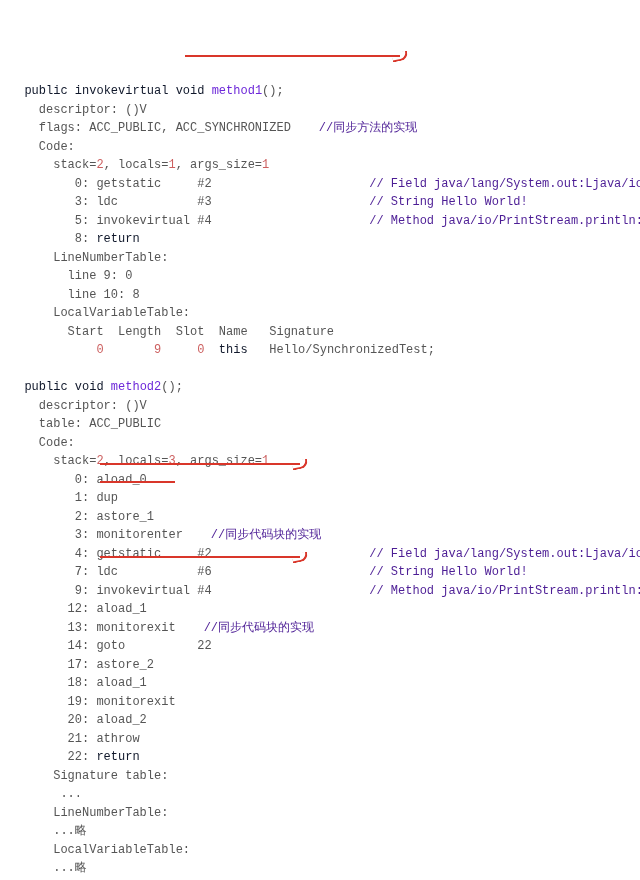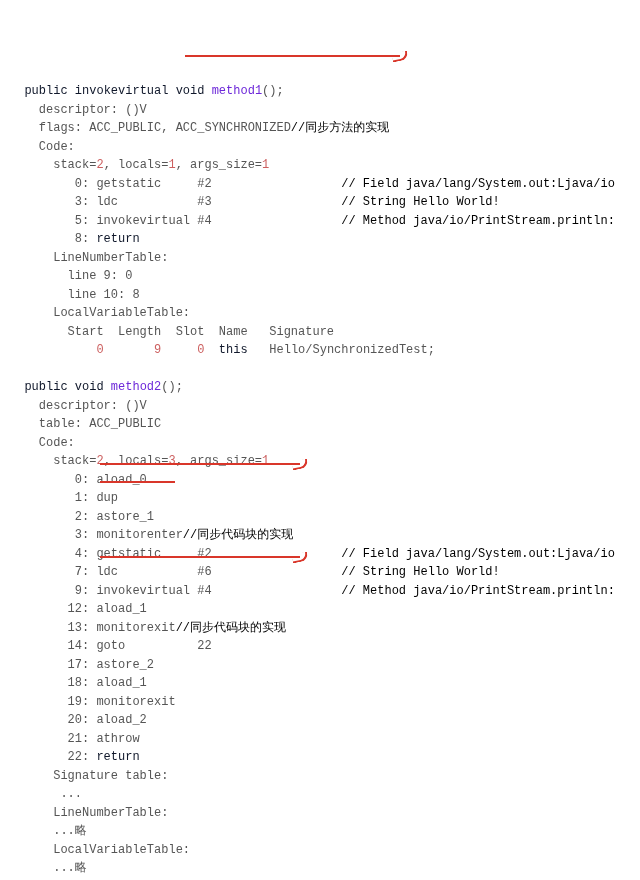--- a/index.html
+++ b/index.html
@@ -12,21 +12,21 @@
     color: #555;
     white-space: pre;
     overflow: hidden;
     width: 640px;
     box-sizing: border-box;
     position: relative;
   }
   .kw   { color: #0f172a; }
   .name { color: #6d28d9; }
   .num  { color: #cc5f5f; }
-  .com  { color: #000000; }
+  .com  { color: #4c1d95; margin-left: 28px; }
   .underline-red {
     position: absolute;
     height: 0;
     border-bottom: 2px solid #d9362a;
     pointer-events: none;
   }
   .underline-red.curve::after{
     content:"";
     position:absolute;
     right:-8px;

